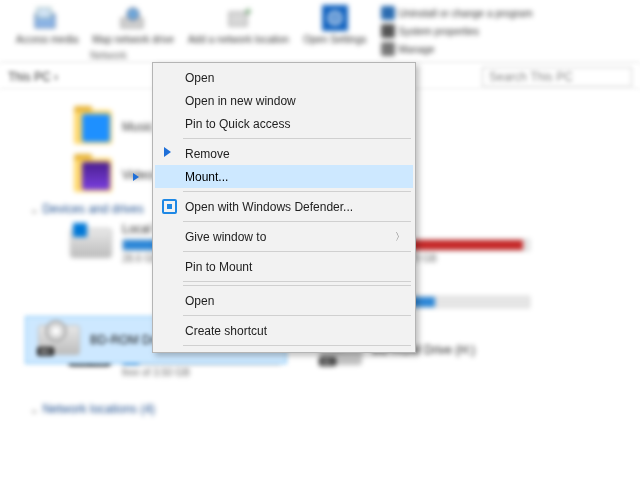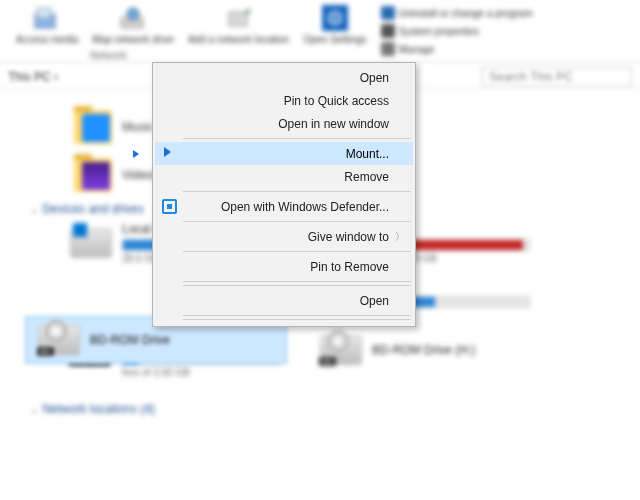--- a/index.html
+++ b/index.html
@@ -78,21 +78,21 @@
     position:absolute; left:152px; top:62px; width:264px;
     background:#f2f2f2; border:1px solid #b5b5b5;
     box-shadow:3px 3px 6px rgba(0,0,0,0.25);
     font-size:12px; color:#222;
     padding:3px 2px;
     z-index:50;
   }
   .ctx .mi {
     display:flex; align-items:center;
     height:23px; padding:0 24px 0 30px;
-    position:relative; cursor:default;justify-content:flex-end;
+    position:relative; cursor:default;
   }
   .ctx .mi.hl { background:#cde8ff; color:#000; }
   .ctx .mi .ic {
     position:absolute; left:6px; top:3px; width:16px; height:16px;
     display:flex; align-items:center; justify-content:center;
   }
   .ctx .mi .sub-ar { position:absolute; right:8px; font-size:10px; color:#555; }
   .ctx .sep { height:1px; background:#d0d0d0; margin:3px 2px 3px 28px; }
   .play-tri {
     width:0;height:0;border-top:4px solid transparent;border-bottom:4px solid transparent;border-left:6px solid #1e6fd8;
@@ -263,53 +263,56 @@
       <div class="tag">BD</div>
     </div>
   <span class="lbl">BD-ROM Drive</span>
 </div>
 
 <div class="ctx">
   <div class="mi">
       <span>Open</span>
     </div>
   <div class="mi">
+      <span>Open in new window</span>
+    </div>
+  <div class="mi">
       <span>Pin to Quick access</span>
     </div>
-  <div class="mi">
-      <span>Open in new window</span>
-    </div>
-  <div class="sep"></div>
+  <div class="sep"></div>
+  <div class="mi">
+      <span>Remove</span>
+    </div>
   <div class="mi hl">
     <span>Mount...</span>
     <div class="play-tri" style="left:-22px;top:8px"></div>
   </div>
-  <div class="mi">
-      <span>Remove</span>
-    </div>
   <div class="sep"></div>
   <div class="mi">
     <div class="ic">
         <div class="defender-ic"></div>
       </div>
     <span>Open with Windows Defender...</span>
   </div>
   <div class="sep"></div>
   <div class="mi">
     <span>Give window to</span>
     <span class="sub-ar">〉</span>
   </div>
   <div class="sep"></div>
   <div class="mi">
-      <span>Pin to Remove</span>
+      <span>Pin to Mount</span>
     </div>
   <div class="sep"></div>
   <div class="sep"></div>
   <div class="mi">
       <span>Open</span>
     </div>
   <div class="sep"></div>
+  <div class="mi">
+      <span>Create shortcut</span>
+    </div>
   <div class="sep"></div>
 </div>
 
 <div style="position:absolute;left:164px;top:147px;z-index:60">
   <div style="width:0;height:0;border-top:5px solid transparent;border-bottom:5px solid transparent;border-left:7px solid #1e6fd8"></div>
 </div>
 
 </body></html>

